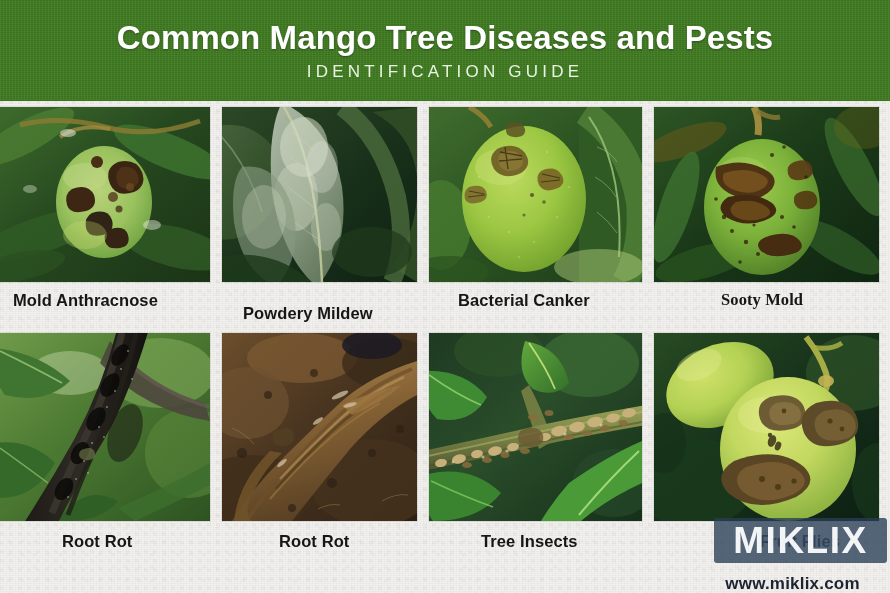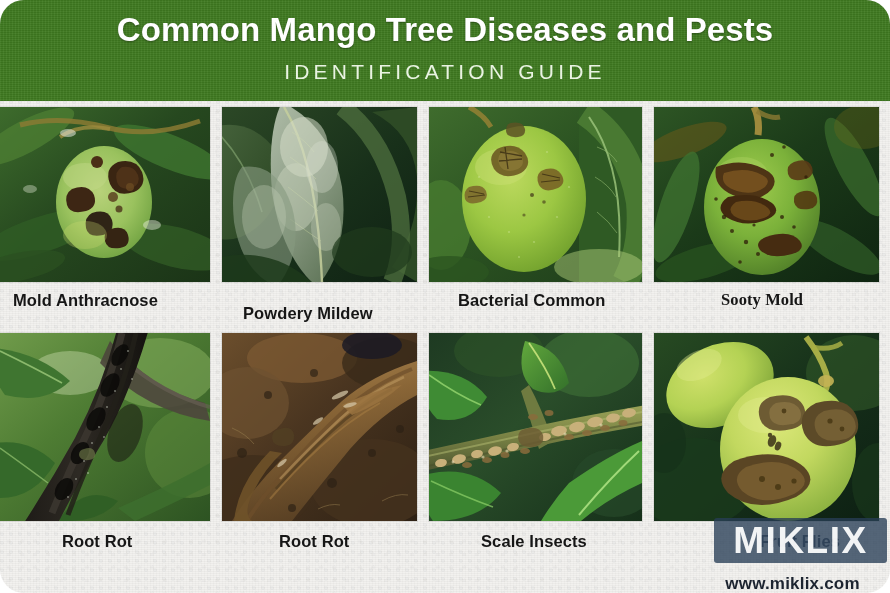--- a/index.html
+++ b/index.html
@@ -16,21 +16,20 @@
     width: 890px;
     height: 593px;
     overflow: hidden;
     background-color: #f2f1ee;
     background-image:
       repeating-linear-gradient(0deg, rgba(0,0,0,0.022) 0px, rgba(0,0,0,0.022) 1px, rgba(255,255,255,0.03) 1px, rgba(255,255,255,0.03) 2px),
       repeating-linear-gradient(90deg, rgba(0,0,0,0.018) 0px, rgba(0,0,0,0.018) 1px, rgba(255,255,255,0.025) 1px, rgba(255,255,255,0.025) 3px),
       radial-gradient(circle at 20% 30%, rgba(0,0,0,0.03) 0 2px, transparent 2px),
       radial-gradient(circle at 70% 65%, rgba(0,0,0,0.025) 0 2px, transparent 2px);
     background-size: 2px 2px, 3px 3px, 9px 9px, 13px 13px;
-    border-radius: 24px;
   }
 
   
   .header {
     position: absolute;
     left: 0; top: 0;
     width: 890px;
     height: 101px;
     background-color: #3f7a20;
     background-image:
@@ -47,25 +46,25 @@
     font-size: 33px;
     font-weight: bold;
     letter-spacing: 0.1px;
     line-height: 1;
     margin: 0 0 9px 0;
     text-shadow: 0 1px 2px rgba(0,0,0,0.35);
     white-space: nowrap;
   }
   .subtitle {
     color: #e9f3e2;
-    font-size: 21px;
+    font-size: 17px;
     font-weight: normal;
     letter-spacing: 4.2px;
     line-height: 1;
-    margin: 6px;
+    margin: 0;
     white-space: nowrap;
   }
 
   
   .tile {
     position: absolute;
     overflow: hidden;
     background: #2a3a20;
     box-shadow: 0 0 0 1px rgba(0,0,0,0.08);
   }
@@ -312,21 +311,21 @@
           <circle cx="86" cy="155" r="1.8"></circle>
         <circle cx="152" cy="70" r="1.7"></circle>
           <circle cx="100" cy="118" r="1.6"></circle>
       </g>
       <ellipse cx="210" cy="20" rx="30" ry="22" fill="#6e6a1a" opacity="0.35"></ellipse>
     </svg>
   </div>
 
   <div class="label" style="left:13px; top:292px;">Mold Anthracnose</div>
   <div class="label" style="left:243px; top:292px;margin-top:13px;">Powdery Mildew</div>
-  <div class="label" style="left:458px; top:292px;">Bacterial Common</div>
+  <div class="label" style="left:458px; top:292px;">Bacterial Canker</div>
   <div class="label" style="left:721px; top:292px;font-family:Liberation Serif, serif;">Sooty Mold</div>
 
   <div class="tile" style="left:0px; top:333px; width:210px; height:188px;">
     <svg class="photo" viewBox="0 0 210 188" preserveAspectRatio="xMidYMid slice">
       <defs>
         <linearGradient id="p5bg" x1="0" y1="0" x2="1" y2="1">
           <stop offset="0%" stop-color="#6f9a4a"></stop>
           <stop offset="40%" stop-color="#4e7c33"></stop>
           <stop offset="100%" stop-color="#2d5322"></stop>
         </linearGradient>
@@ -550,21 +549,21 @@
         <ellipse cx="124" cy="113" rx="3" ry="4.6" transform="rotate(20 124 113)"></ellipse>
         <circle cx="116" cy="102" r="2.2"></circle>
       </g>
       <ellipse cx="224" cy="150" rx="26" ry="40" fill="#1a3a1c" opacity="0.6"></ellipse>
       <ellipse cx="10" cy="110" rx="22" ry="30" fill="#16301a" opacity="0.7"></ellipse>
     </svg>
   </div>
 
   <div class="label" style="left:62px; top:533px;">Root Rot</div>
   <div class="label" style="left:279px; top:533px;">Root Rot</div>
-  <div class="label" style="left:481px; top:533px;">Scale Insects</div>
+  <div class="label" style="left:481px; top:533px;">Tree Insects</div>
   <div class="label" style="left:736px; top:533px; color:#4a5360;padding-left:24px;">Fruit Flies</div>
 
   <div class="watermark">
     <div class="wm-box">
       <span class="wm-brand">MIKLIX</span>
     </div>
     <div class="wm-url">www.miklix.com</div>
   </div>
 
 </div>

